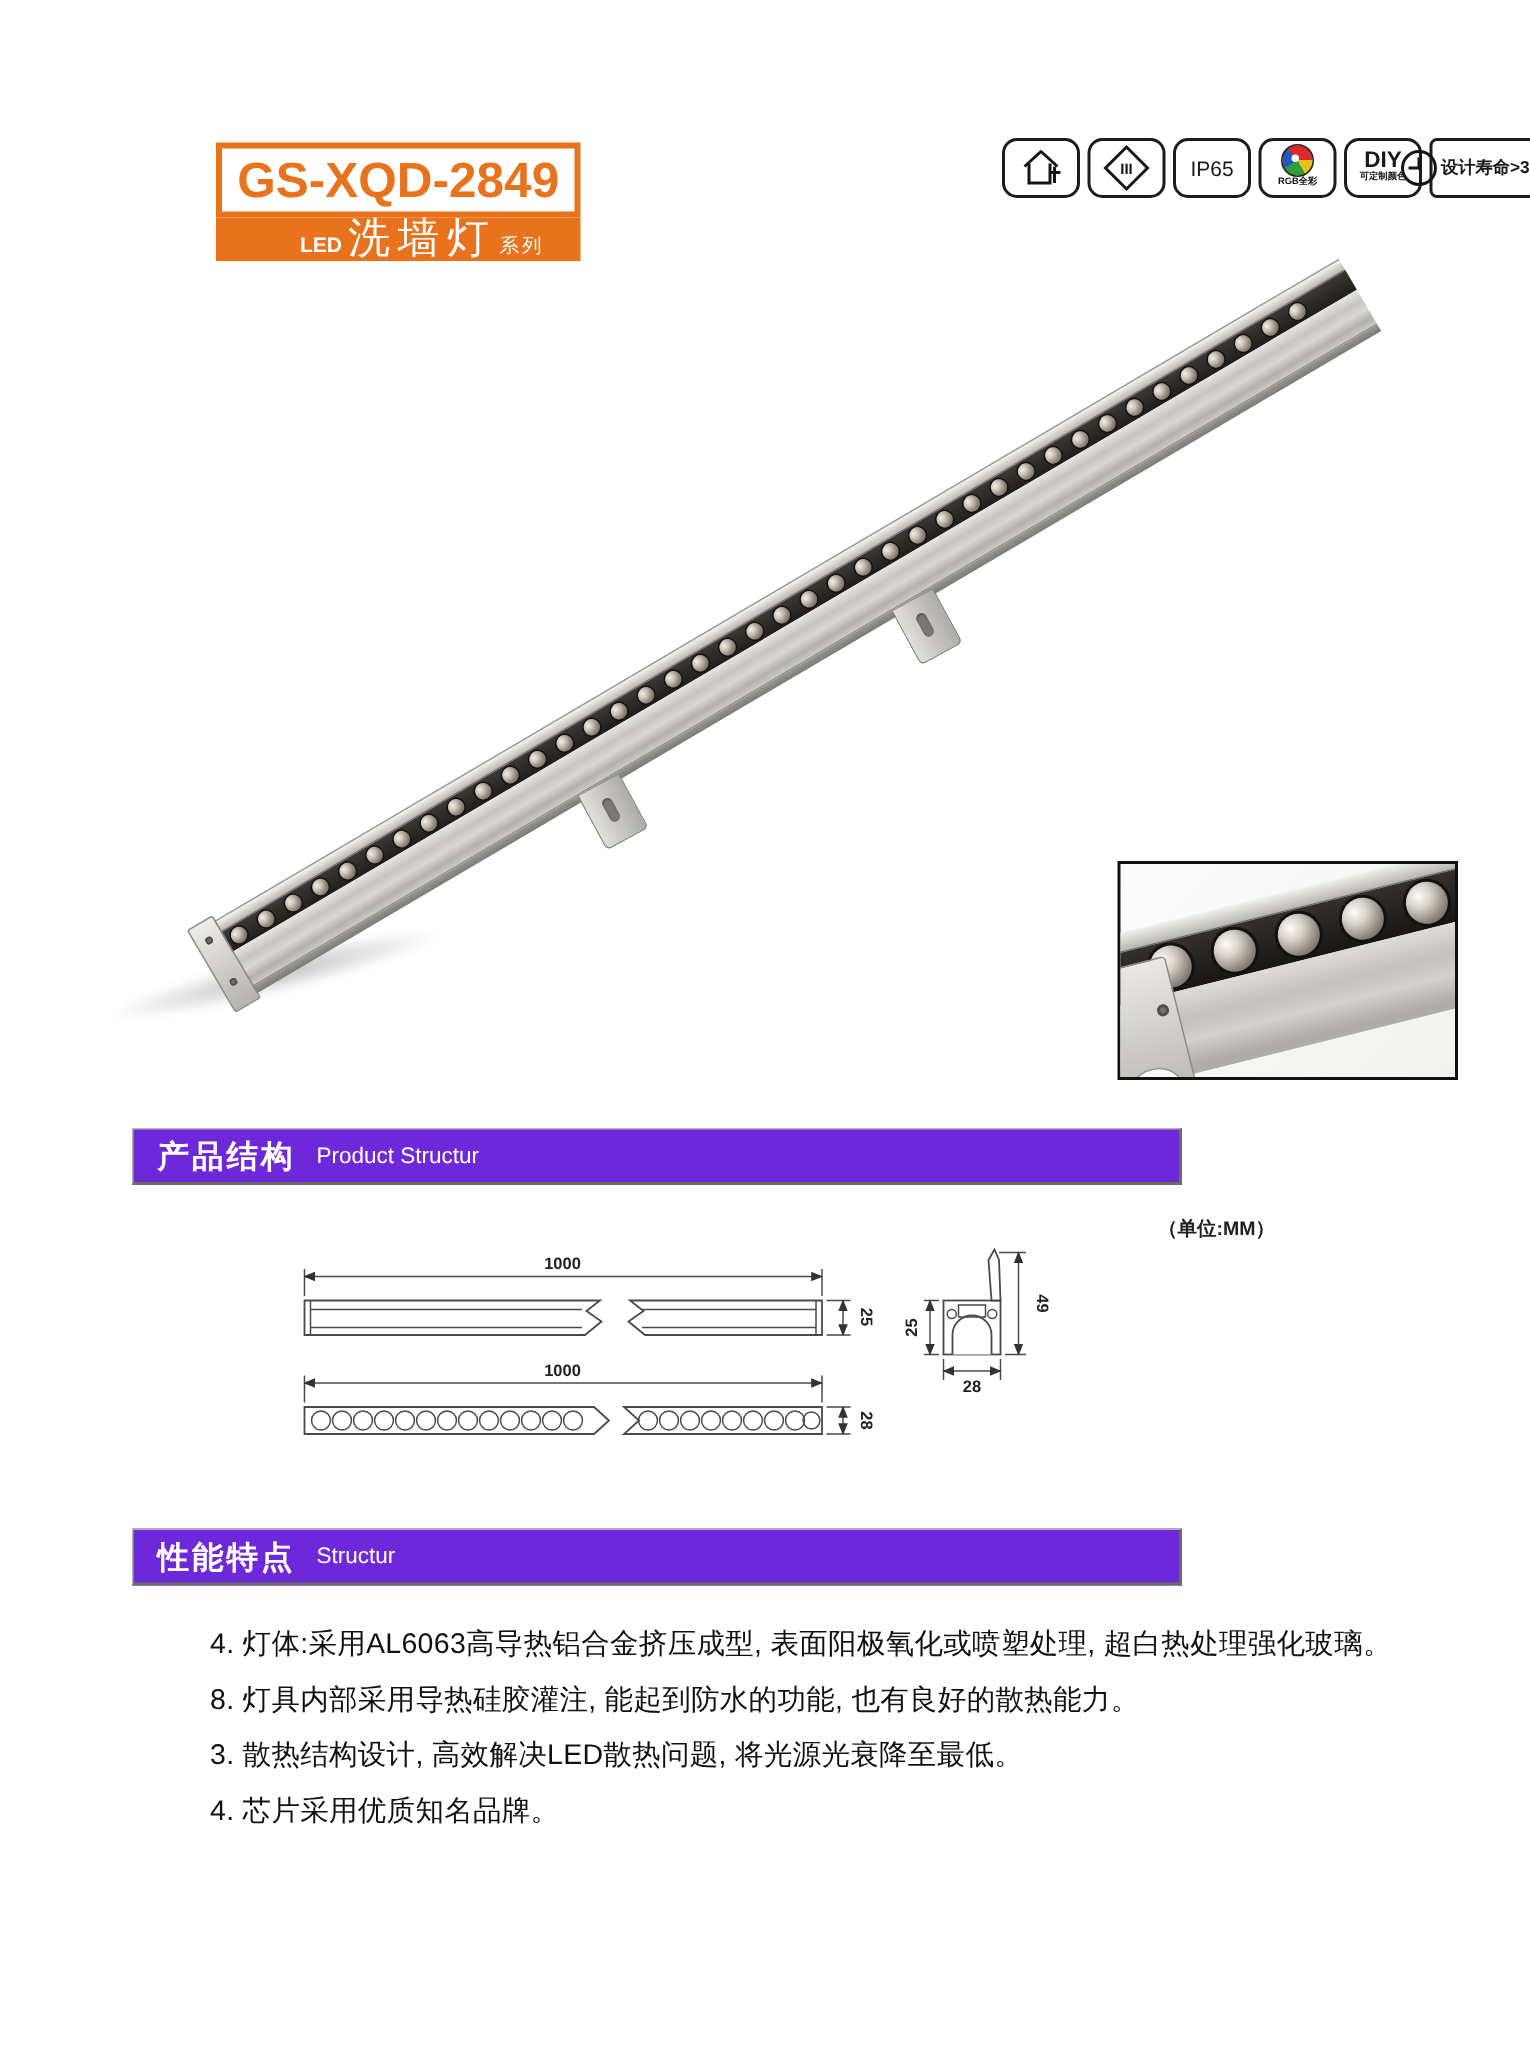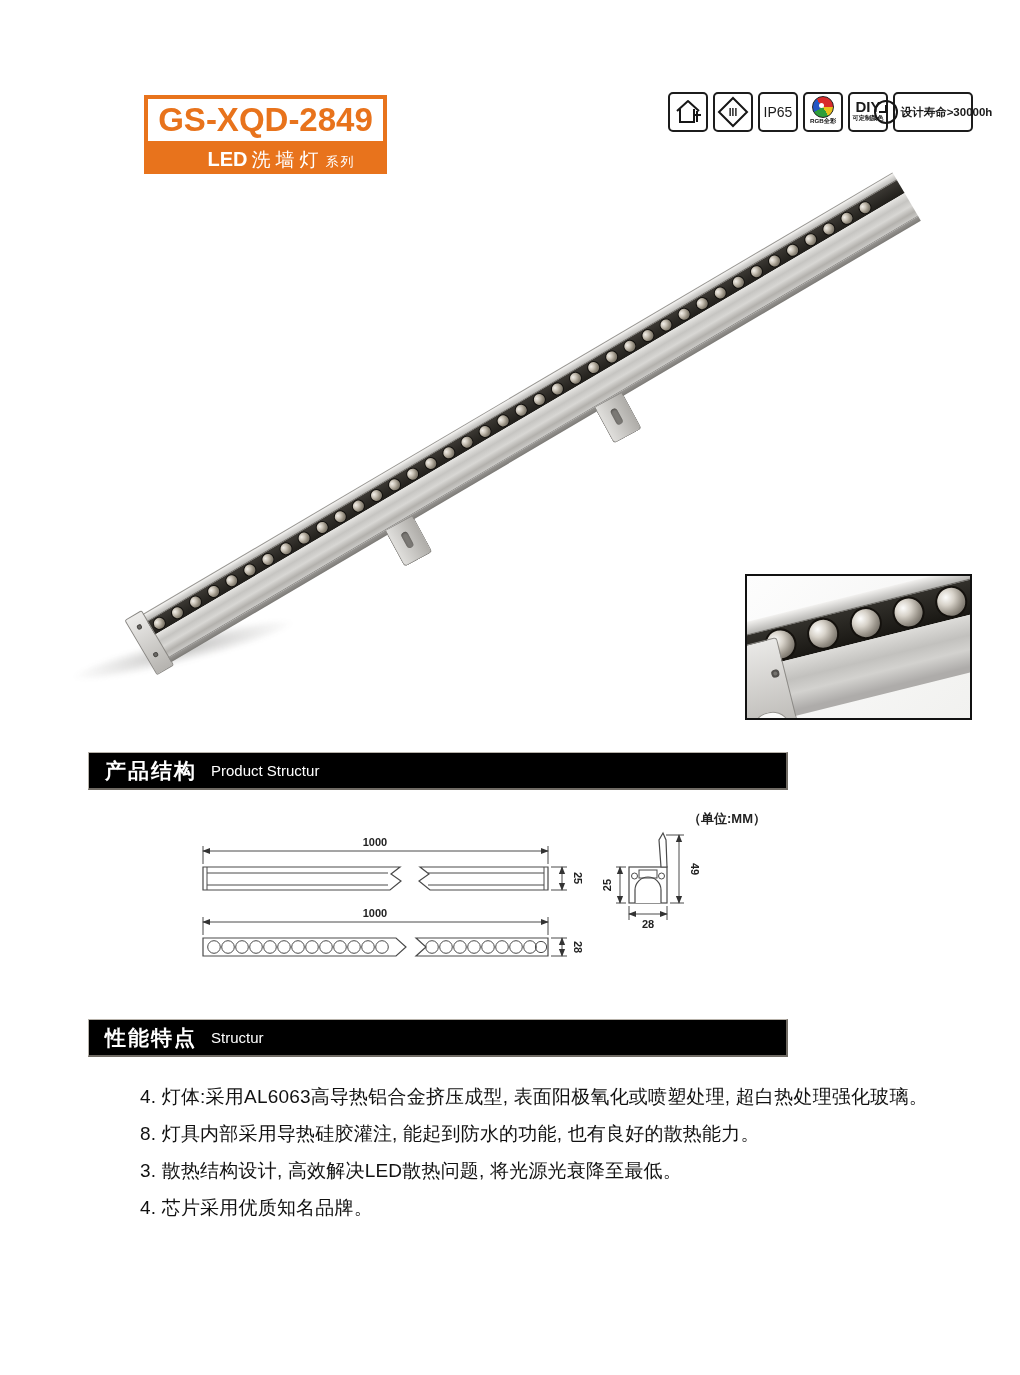--- a/index.html
+++ b/index.html
@@ -6,29 +6,29 @@
   .page{position:relative;width:1020px;height:1375px;background:#ffffff;overflow:hidden;
         font-family:"Liberation Sans","DejaVu Sans",sans-serif;color:#1a1a1a;}
 
   
   .badge{position:absolute;left:120px;top:95px;width:243px;padding-left:24px;}
   .badge-top{box-sizing:border-box;border:4px solid #e8731c;background:#fff;height:50px;
              display:flex;align-items:center;justify-content:center;
              color:#e8731c;font-weight:bold;font-size:33px;letter-spacing:0px;}
   .badge-bottom{background:#e8731c;height:29px;display:flex;align-items:baseline;justify-content:center;
                 color:#fff;gap:2px;padding-top:1px;box-sizing:border-box;}
-  .b-led{font-weight:bold;font-size:20px;line-height:26px;margin-left:32px;}
-  .b-name{font-family:Liberation Sans, sans-serif;font-size:19px;letter-spacing:5px;line-height:26px;margin-left:2px;}
+  .b-led{font-weight:bold;font-size:14px;line-height:26px;margin-left:32px;}
+  .b-name{font-family:Liberation Sans, sans-serif;font-size:28px;letter-spacing:5px;line-height:26px;margin-left:2px;}
   .b-suffix{font-size:13px;line-height:24px;letter-spacing:2px;}
 
   
   .icon-row{position:absolute;left:668px;top:92px;display:flex;gap:5px;align-items:flex-start;}
   .cbox{box-sizing:border-box;height:40px;border:2px solid #1c1c1c;border-radius:5px;background:#fff;
         display:flex;flex-direction:column;align-items:center;justify-content:center;}
-  .cbox.sq{width:40px;}
+  .cbox.sq{width:52px;border-radius:10px;}
   .ip-label{font-weight:normal;font-size:14px;letter-spacing:0;}
   .wheel{width:20px;height:20px;border-radius:50%;border:1.5px solid #222;
          background:conic-gradient(#d92b2b 0 90deg,#e8c11c 90deg 150deg,#2e9e3a 150deg 240deg,#2456c4 240deg 320deg,#d92b2b 320deg);
          position:relative;}
   .wheel::after{content:"";position:absolute;left:6px;top:6px;width:5px;height:5px;border-radius:50%;background:#fff;}
   .tiny{font-size:10px;transform:scale(0.62);transform-origin:center top;white-space:nowrap;font-weight:bold;color:#111;line-height:10px;}
   .diy-t{font-weight:bold;font-size:15px;line-height:16px;}
   .cbox.life{width:80px;flex-direction:row;gap:3px;padding:0 3px;}
   .clock{width:24px;height:24px;border:2px solid #161616;border-radius:50%;position:relative;flex:0 0 auto;box-sizing:border-box;}
   .clock::before{content:"";position:absolute;left:9px;top:3px;width:2px;height:8px;background:#161616;}
@@ -72,31 +72,31 @@
          box-shadow:0 0 0 2px #14110d;}
   .i-face{height:56px;background:linear-gradient(180deg,#dddcd9 0%,#c2c1be 35%,#d3d2cf 60%,#aeacaa 90%);}
   .i-cap{position:absolute;left:2px;top:22px;width:54px;height:92px;border:1px solid #8d8b87;border-radius:3px;
          background:linear-gradient(180deg,#e9e8e6,#bab8b4);}
   .i-arch{position:absolute;left:9px;bottom:-1px;width:36px;height:22px;border:1px solid #96948f;border-bottom:none;
           border-radius:18px 18px 0 0;background:#fafaf9;}
   .i-screw{position:absolute;top:30px;width:8px;height:8px;border-radius:50%;background:#74726e;box-shadow:inset 0 0 0 2px #514f4c;}
   .i-screw.s1{left:5px;} .i-screw.s2{left:41px;}
 
   
-  .secbar{position:absolute;left:88px;width:700px;height:38px;background:#000000;
+  .secbar{position:absolute;left:88px;width:700px;height:38px;background:#6d28d9;
           border-top:1px solid #b7b2aa;border-left:1px solid #b7b2aa;
           border-right:2px solid #6f6a63;border-bottom:2px solid #6f6a63;
           box-sizing:border-box;display:flex;align-items:center;padding-left:16px;gap:14px;color:#fff;}
   .sec-zh{font-size:21px;font-weight:bold;letter-spacing:2px;}
   .sec-en{font-size:15px;}
   .secbar.structure{top:752px;}
   .secbar.features{top:1019px;}
 
   
-  .unit-note{position:absolute;left:688px;top:810px;font-size:13px;font-weight:bold;color:#222;}
+  .unit-note{position:absolute;left:772px;top:810px;font-size:13px;font-weight:bold;color:#222;}
   .drawings{position:absolute;left:170px;top:828px;}
   .drawings .ln{stroke:#4a4a4a;stroke-width:1;fill:none;}
   .drawings .seg{stroke:#4a4a4a;stroke-width:1.2;fill:#ffffff;}
   .drawings .dim{stroke:#4a4a4a;stroke-width:1;fill:none;}
   .drawings text{font-family:"Liberation Sans","DejaVu Sans",sans-serif;font-size:11px;font-weight:bold;fill:#222;}
 
   
   .feature-list{position:absolute;left:140px;top:1078px;width:800px;}
   .feature-line{font-size:19px;line-height:37px;color:#111;letter-spacing:0.2px;}
 </style>

